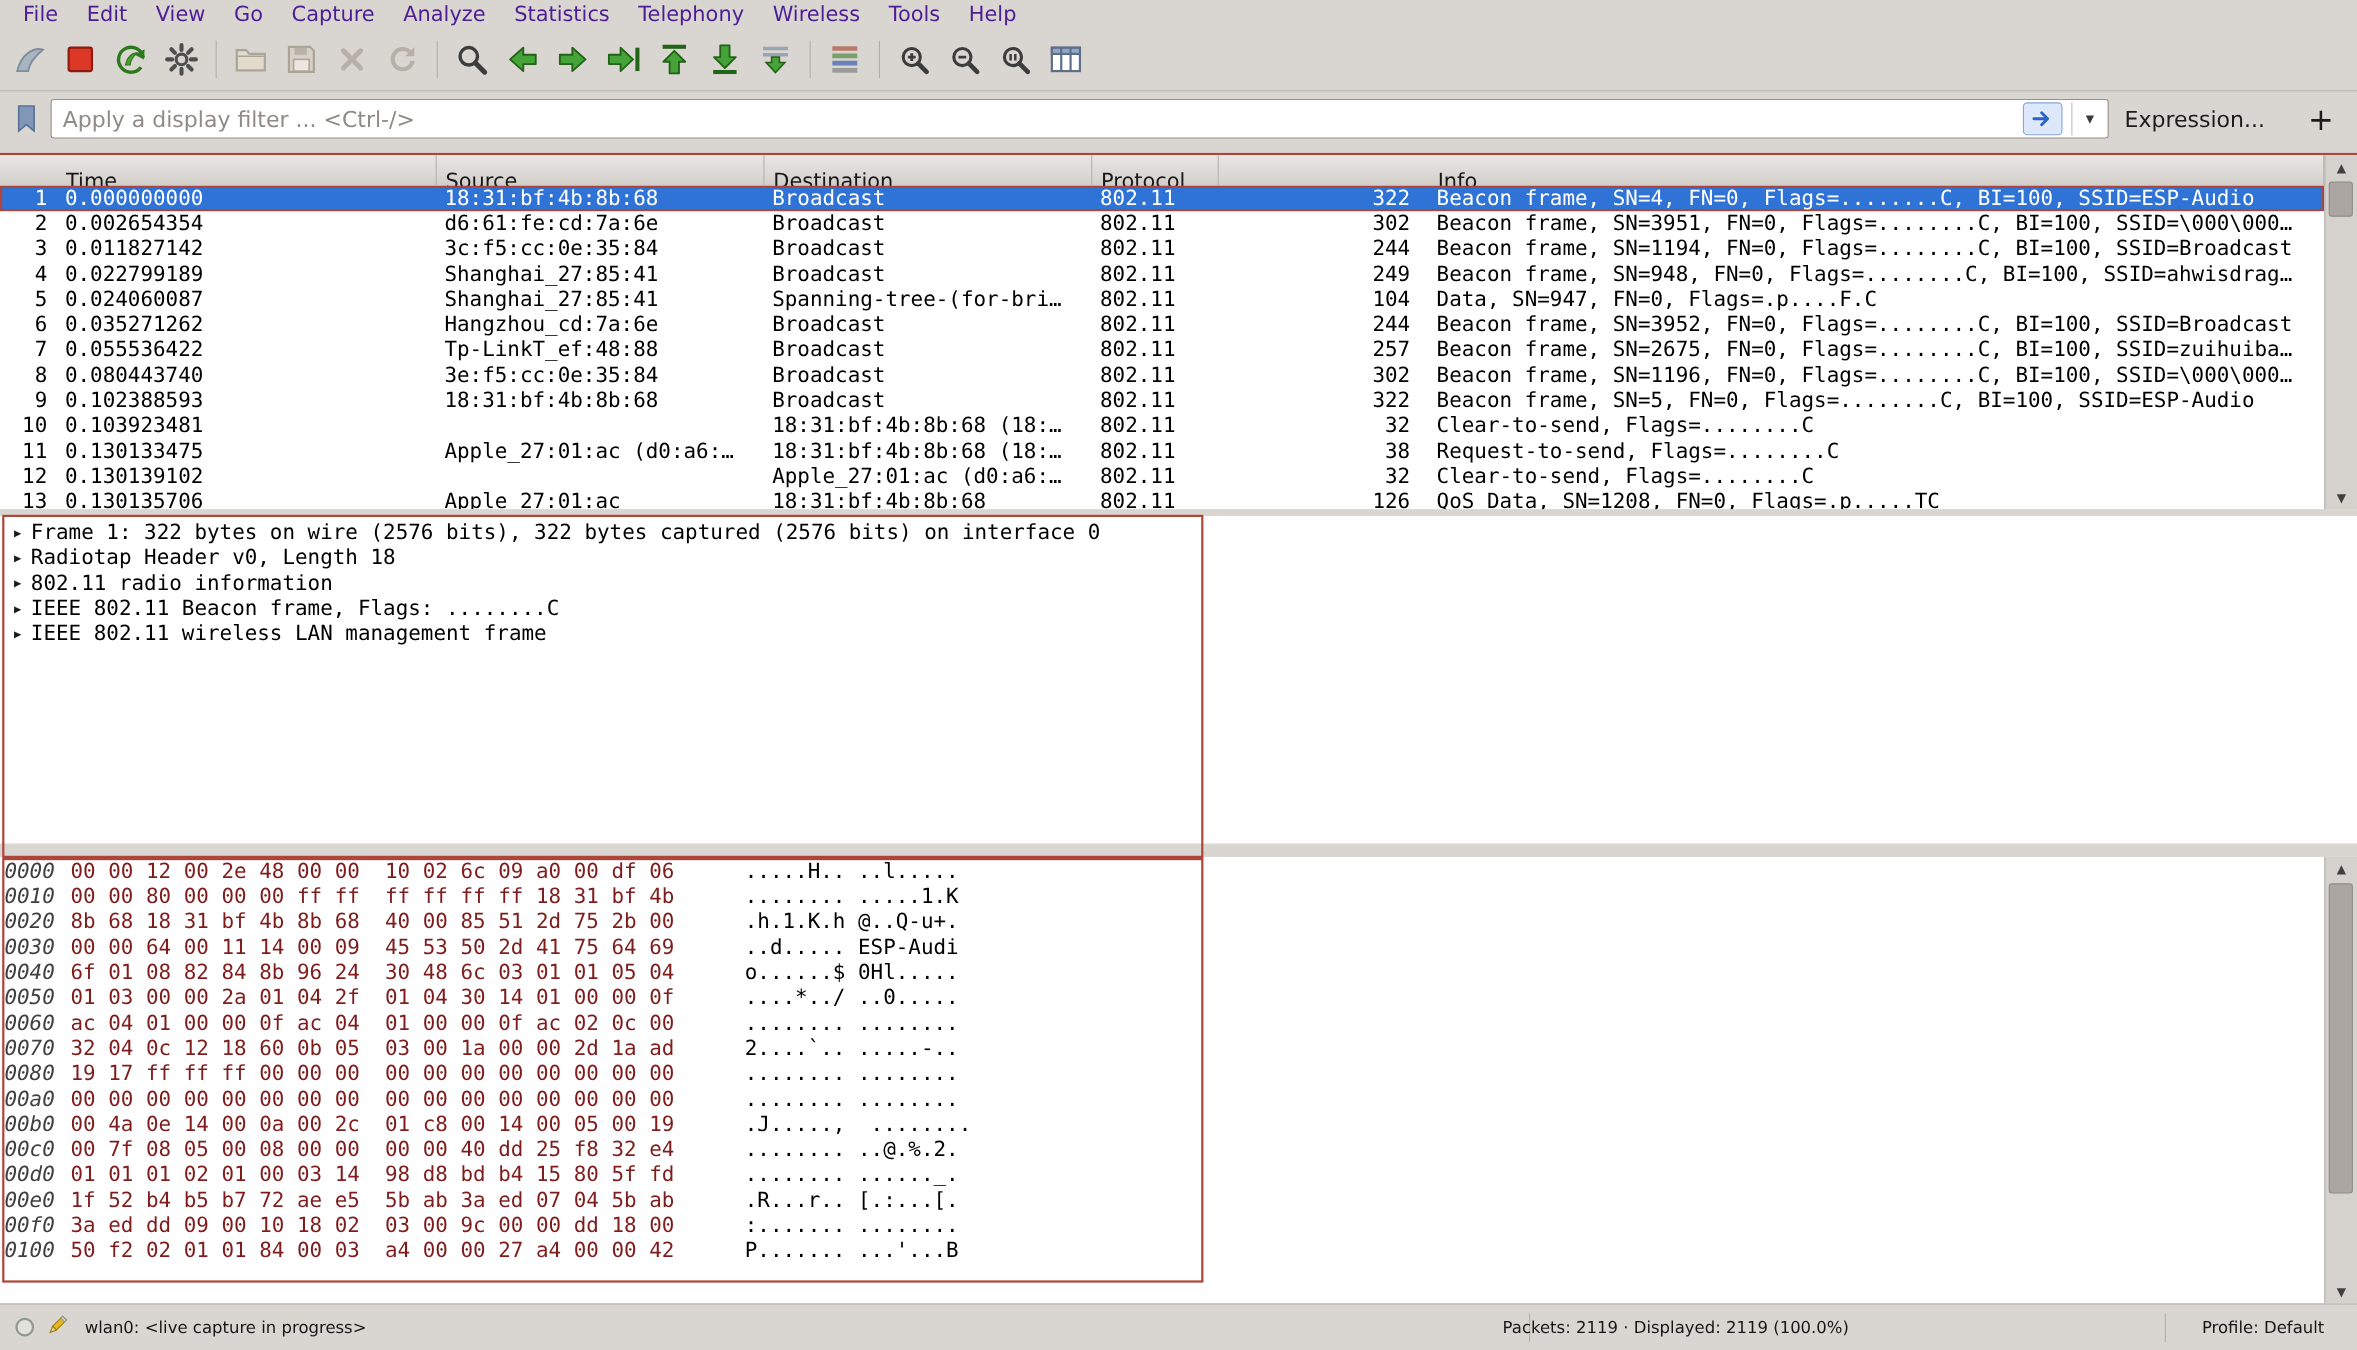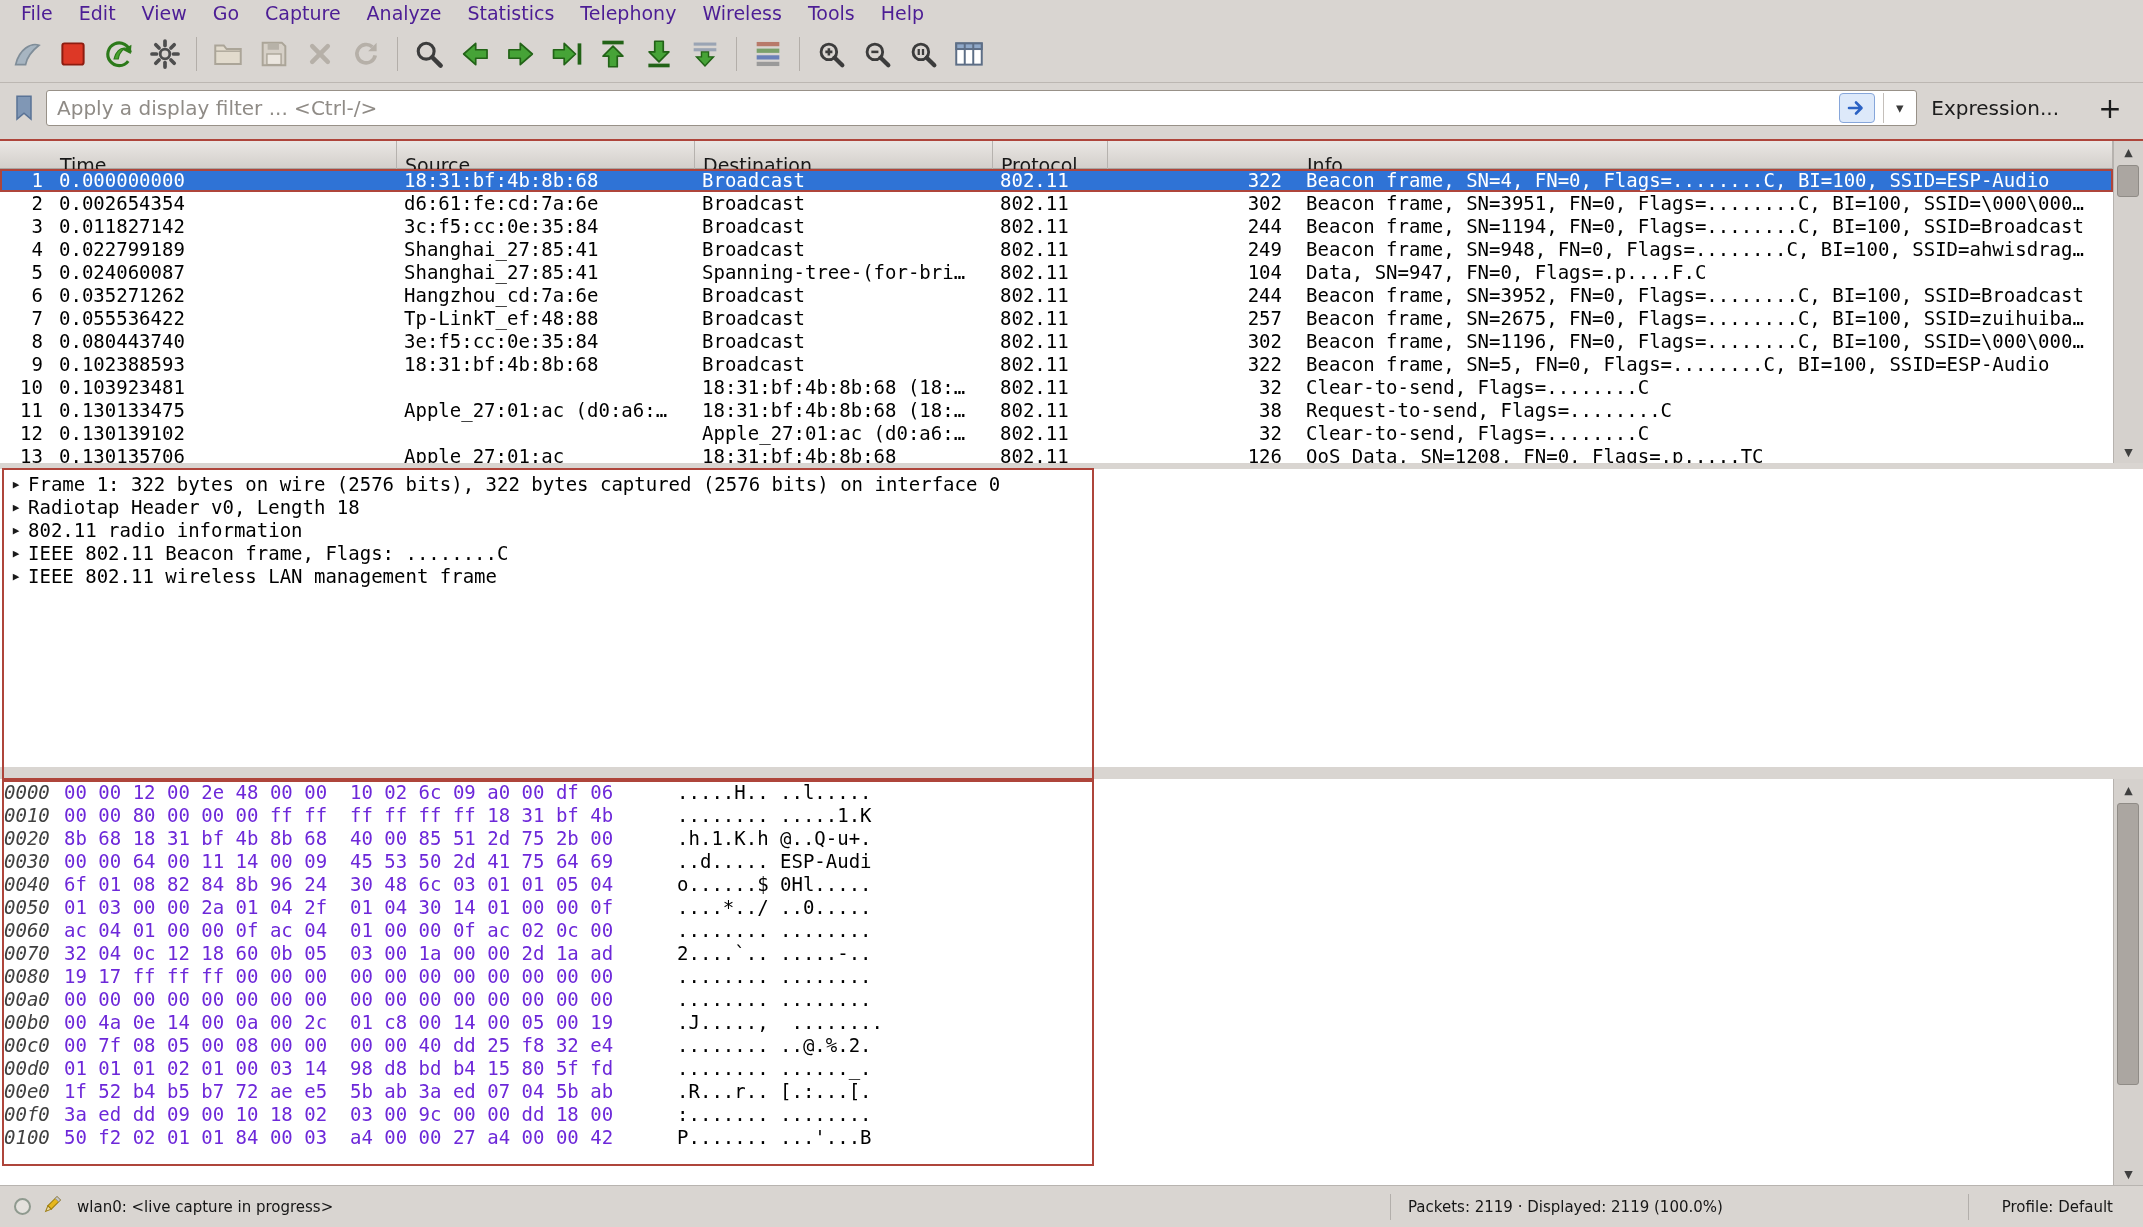--- a/index.html
+++ b/index.html
@@ -68,32 +68,32 @@
                  font-family: "DejaVu Sans Mono", "Liberation Mono", monospace; font-size: 19px; }
   .dline { height: 23px; line-height: 23px; display: flex; align-items: center; white-space: pre; color: #000; }
   .expander { width: 20px; font-size: 11px; color: #1a1a1a; display: inline-flex; justify-content: center; margin-right: 2px; }
 
   
   .hex-section { height: 406px; display: flex; background: #fff; }
   .hex-pane { flex: 1; padding: 2px 0 0 4px; overflow: hidden;
               font-family: "DejaVu Sans Mono", "Liberation Mono", monospace; font-size: 19px; }
   .hrow { height: 23px; line-height: 23px; white-space: pre; }
   .hoff { display: inline-block; width: 50px; color: #404040; font-style: italic; }
-  .hbytes { margin-left: 10px; color: #6d28d9; }
+  .hbytes { margin-left: 10px; color: #7f1d1d; }
   .hascii { margin-left: 64px; color: #000; }
 
   
   .statusbar { height: 42px; position: relative; display: flex; align-items: center; gap: 10px; padding: 0 14px;
                font-size: 15px; color: #161616; background: #d9d5d1; border-top: 1px solid #b8b4b0; }
   .sb-circle { width: 17px; height: 17px; border-radius: 50%; border: 2px solid #8f9a8f; background: #e4e1dd; }
   .sb-text { margin-left: 4px; white-space: nowrap; }
   .sb-sep { position: absolute; top: 8px; height: 26px; width: 1px; background: #b3afab; }
   .sep1 { left: 1390px; }
   .sep2 { left: 1968px; }
-  .sb-packets { position: absolute; left: 1408px; top: 50%; transform: translateY(-50%); white-space: nowrap; }
+  .sb-packets { position: absolute; left: 1366px; top: 50%; transform: translateY(-50%); white-space: nowrap; }
   .sb-profile { position: absolute; right: 30px; top: 50%; transform: translateY(-50%); white-space: nowrap; }
 
   
   .anno { position: absolute; border: 2px solid var(--annotation-red, #ae453b); pointer-events: none; z-index: 6; }
   .annoA { left: 2px; top: 468px; width: 1092px; height: 312px; }
   .annoB { left: 2px; top: 780px; width: 1092px; height: 386px; }
 </style>
 </head>
 <body>
 

